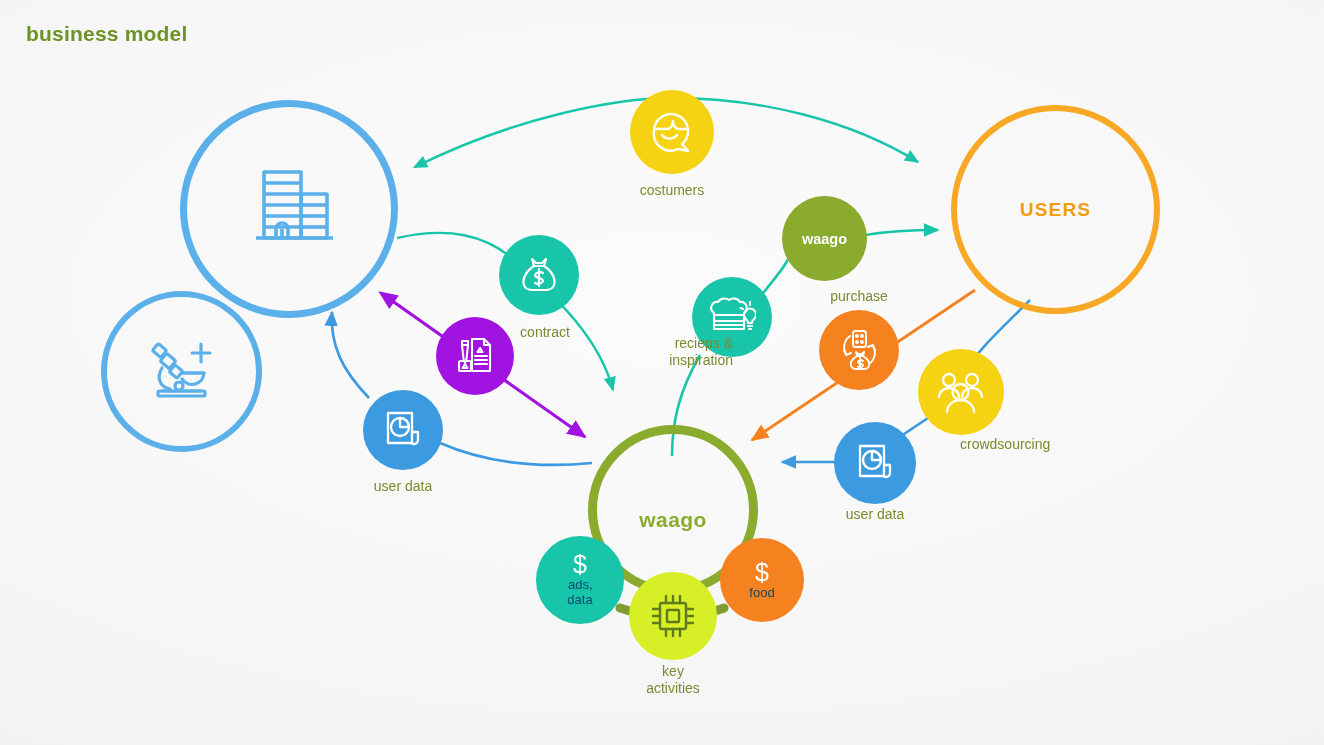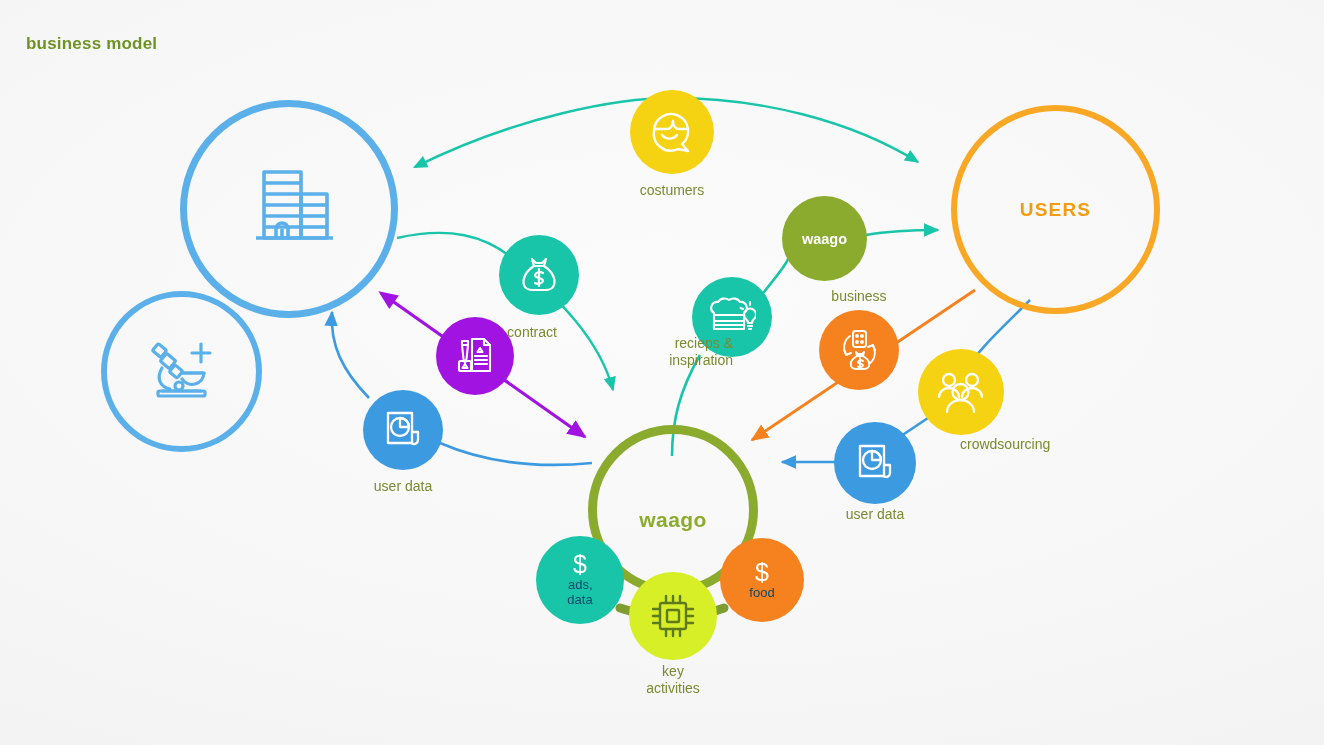--- a/index.html
+++ b/index.html
@@ -19,25 +19,24 @@
   #wires {
     position: absolute;
     left: 0; top: 0;
     width: 1324px; height: 745px;
     pointer-events: none;
   }
   .page-title {
     position: absolute;
     left: 26px;
     top: 22px;
-    font-size: 17px;
+    font-size: 21px;
     font-weight: bold;
     color: #6f9225;
     letter-spacing: 0.2px;
-    margin-top: 12px;
   }
   
   .node {
     position: absolute;
     box-sizing: border-box;
     border-radius: 50%;
     display: flex;
     flex-direction: column;
     align-items: center;
     justify-content: center;
@@ -228,21 +227,21 @@
   <div class="node" style="left:499px; top:235px; width:80px; height:80px; background:#18c5a9;">
     <span>
       <svg class="icon-svg" width="42" height="42" viewBox="0 0 42 42" fill="none" stroke="#ffffff" stroke-width="2.2" stroke-linecap="round" stroke-linejoin="round">
         <path d="M14 5 l4 4 h6 l4 -4 l-2 7 h-10 z"></path>
         <path d="M16 12 C8 17 4 25 6 31 a9 6 0 0 0 9 5 h12 a9 6 0 0 0 9 -5 c2 -6 -2 -14 -10 -19 z"></path>
         <path d="M25 19 a5 4 0 0 0 -8 2 c0 4 8 2 8 6 a5 4 0 0 1 -8 2"></path>
         <line x1="21" y1="15" x2="21" y2="32"></line>
       </svg>
     </span>
   </div>
-  <div class="node-caption" style="left:472px; top:324px; width:120px;">contract</div>
+  <div class="node-caption" style="left:485px; top:324px; width:120px;">contract</div>
 
   <div class="node" style="left:436px; top:317px; width:78px; height:78px; background:#a113e0;">
     <span>
       <svg class="icon-svg" width="42" height="42" viewBox="0 0 42 42" fill="none" stroke="#ffffff" stroke-width="2.1" stroke-linecap="round" stroke-linejoin="round">
         <path d="M18 4 h12 l6 6 v26 h-18 z"></path>
         <path d="M30 4 v6 h6"></path>
         <path d="M26 13 l2.5 4 h-5 z"></path>
         <line x1="21" y1="21" x2="33" y2="21"></line>
         <line x1="21" y1="25" x2="33" y2="25"></line>
         <line x1="21" y1="29" x2="33" y2="29"></line>
@@ -289,21 +288,21 @@
         <path d="M8 22 l2 5 l5 -2"></path>
         <path d="M33 36 a12 13 0 0 0 4 -18"></path>
         <path d="M39 22 l-2 -5 l-5 2"></path>
         <path d="M20 24 l2 2 h4 l2 -2 l-1 4 h-6 z"></path>
         <path d="M21 28 C16 31 14 35 15 38 a6 4 0 0 0 6 3 h6 a6 4 0 0 0 6 -3 c1 -3 -1 -7 -6 -10 z"></path>
         <line x1="24" y1="30" x2="24" y2="39"></line>
         <path d="M27 33 a3 2.5 0 0 0 -5 1 c0 2.5 5 1 5 3.5 a3 2.5 0 0 1 -5 1"></path>
       </svg>
     </span>
   </div>
-  <div class="node-caption" style="left:799px; top:288px; width:120px;">business</div>
+  <div class="node-caption" style="left:799px; top:288px; width:120px;">purchase</div>
 
   <div class="node" style="left:918px; top:349px; width:86px; height:86px; background:#f5d312;">
     <span>
       <svg class="icon-svg" width="48" height="42" viewBox="0 0 48 42" fill="none" stroke="#ffffff" stroke-width="2.3" stroke-linecap="round" stroke-linejoin="round">
         <circle cx="12" cy="9" r="6"></circle>
         <path d="M2 26 a10 9 0 0 1 20 0"></path>
         <circle cx="35" cy="9" r="6"></circle>
         <path d="M25 26 a10 9 0 0 1 20 0"></path>
         <circle cx="23.5" cy="21" r="8"></circle>
         <path d="M10 41 a13.5 12 0 0 1 27 0"></path>

